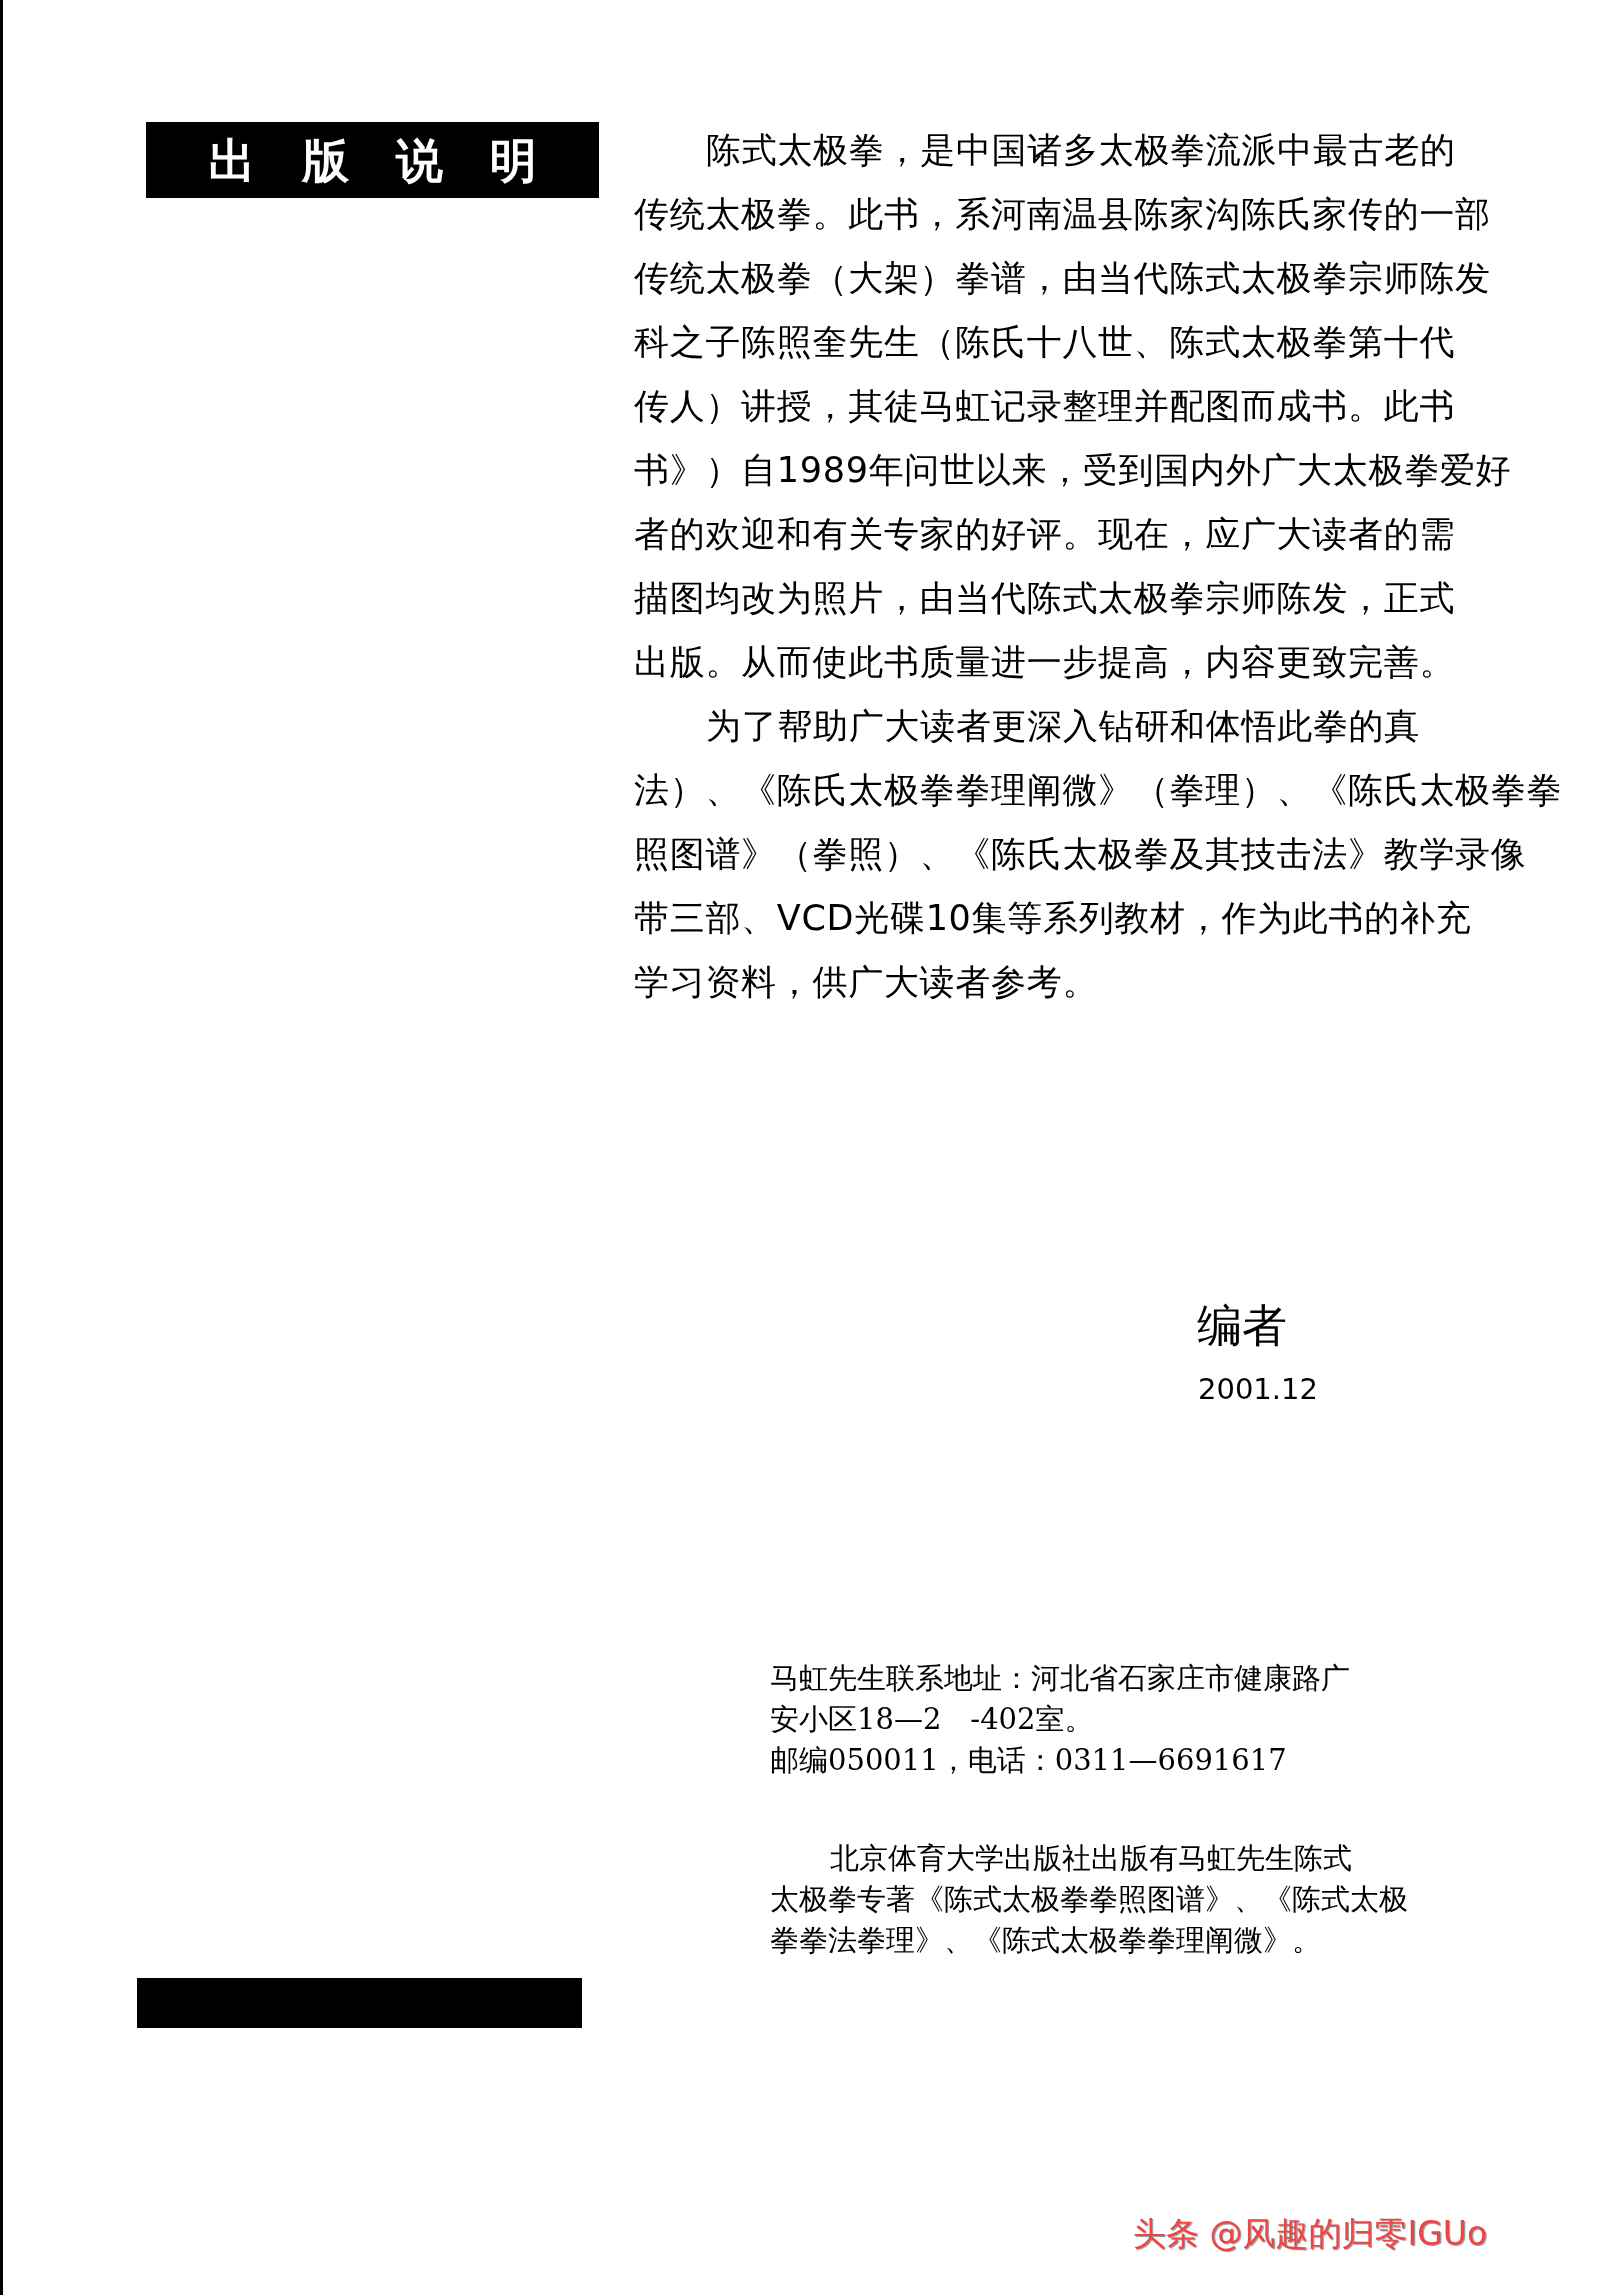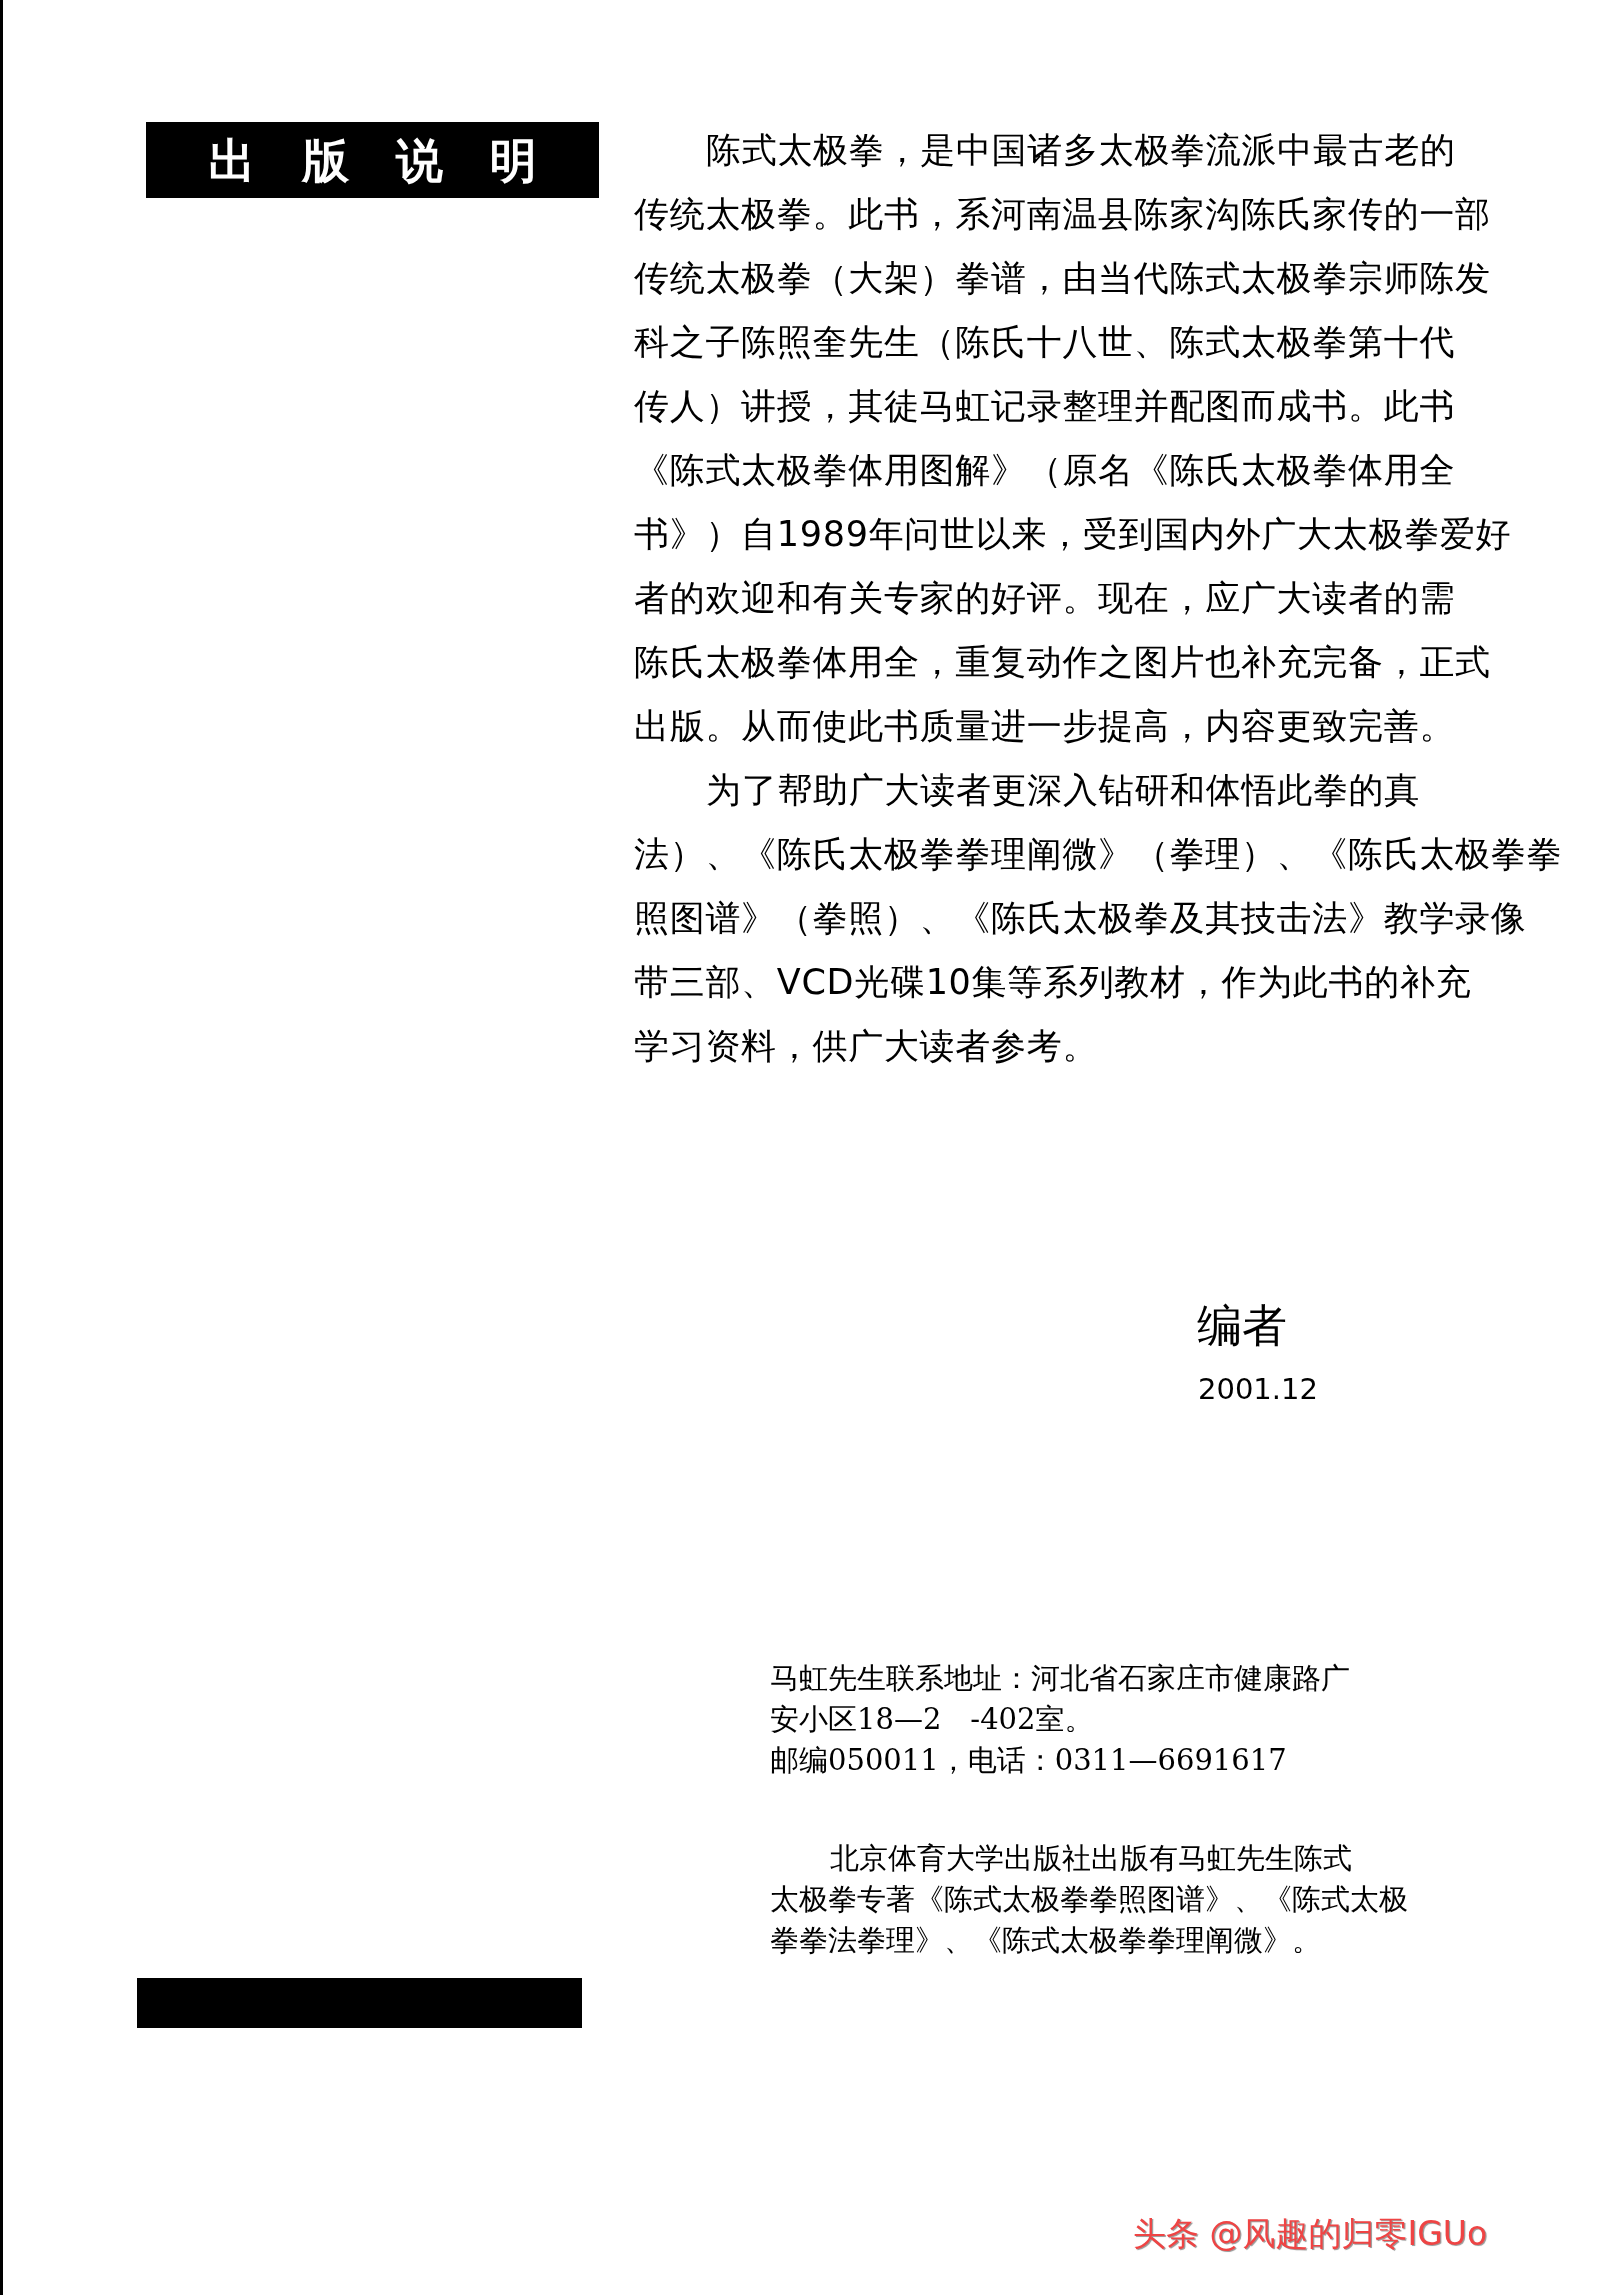--- a/index.html
+++ b/index.html
@@ -124,24 +124,23 @@
   <span class="title-char">明</span>
 </div>
 
 <div class="body-block">
   <p class="para">
     <span class="line indent">陈式太极拳，是中国诸多太极拳流派中最古老的</span>
     <span class="line">传统太极拳。此书，系河南温县陈家沟陈氏家传的一部</span>
     <span class="line">传统太极拳（大架）拳谱，由当代陈式太极拳宗师陈发</span>
     <span class="line">科之子陈照奎先生（陈氏十八世、陈式太极拳第十代</span>
     <span class="line">传人）讲授，其徒马虹记录整理并配图而成书。此书</span>
-    <span class="line">《陈式太极拳体用图解》（原名《陈氏太极拳体用全</span>
     <span class="line">书》）自1989年问世以来，受到国内外广大太极拳爱好</span>
     <span class="line">者的欢迎和有关专家的好评。现在，应广大读者的需</span>
-    <span class="line">陈氏太极拳体用全，重复动作之图片也补充完备，正式</span>
+    <span class="line">描图均改为照片，由当代陈式太极拳宗师陈发，正式</span>
     <span class="line">出版。从而使此书质量进一步提高，内容更致完善。</span>
   </p>
   <p class="para">
     <span class="line indent">为了帮助广大读者更深入钻研和体悟此拳的真</span>
     <span class="line">法）、《陈氏太极拳拳理阐微》（拳理）、《陈氏太极拳拳</span>
     <span class="line">照图谱》（拳照）、《陈氏太极拳及其技击法》教学录像</span>
     <span class="line">带三部、VCD光碟10集等系列教材，作为此书的补充</span>
     <span class="line">学习资料，供广大读者参考。</span>
   </p>
 </div>

